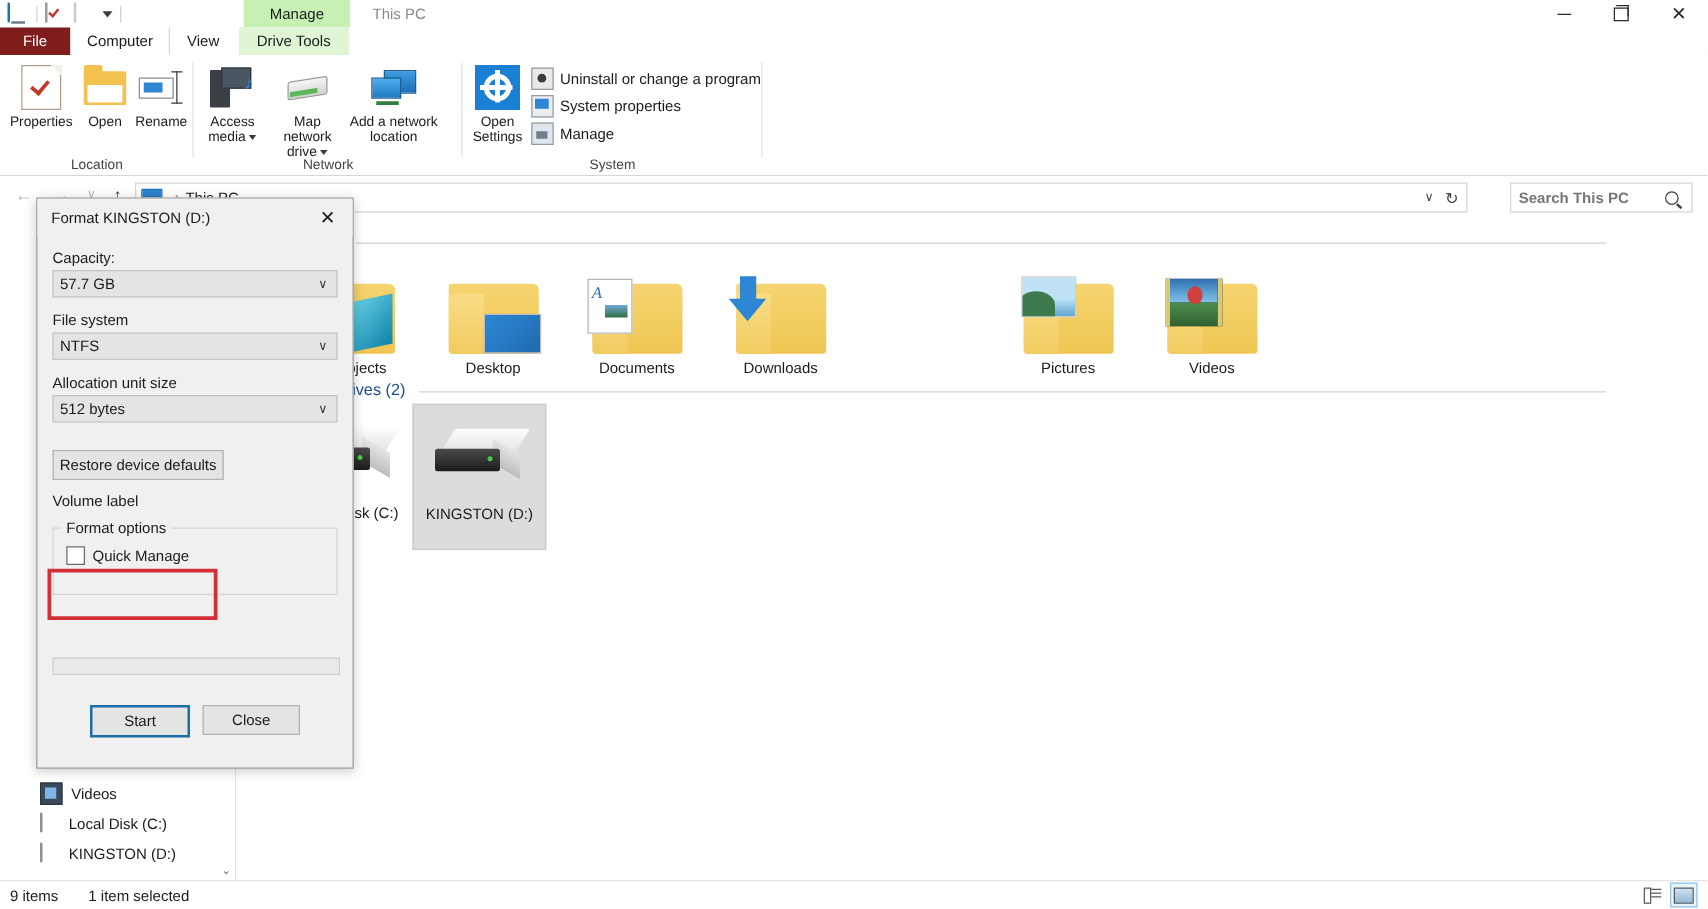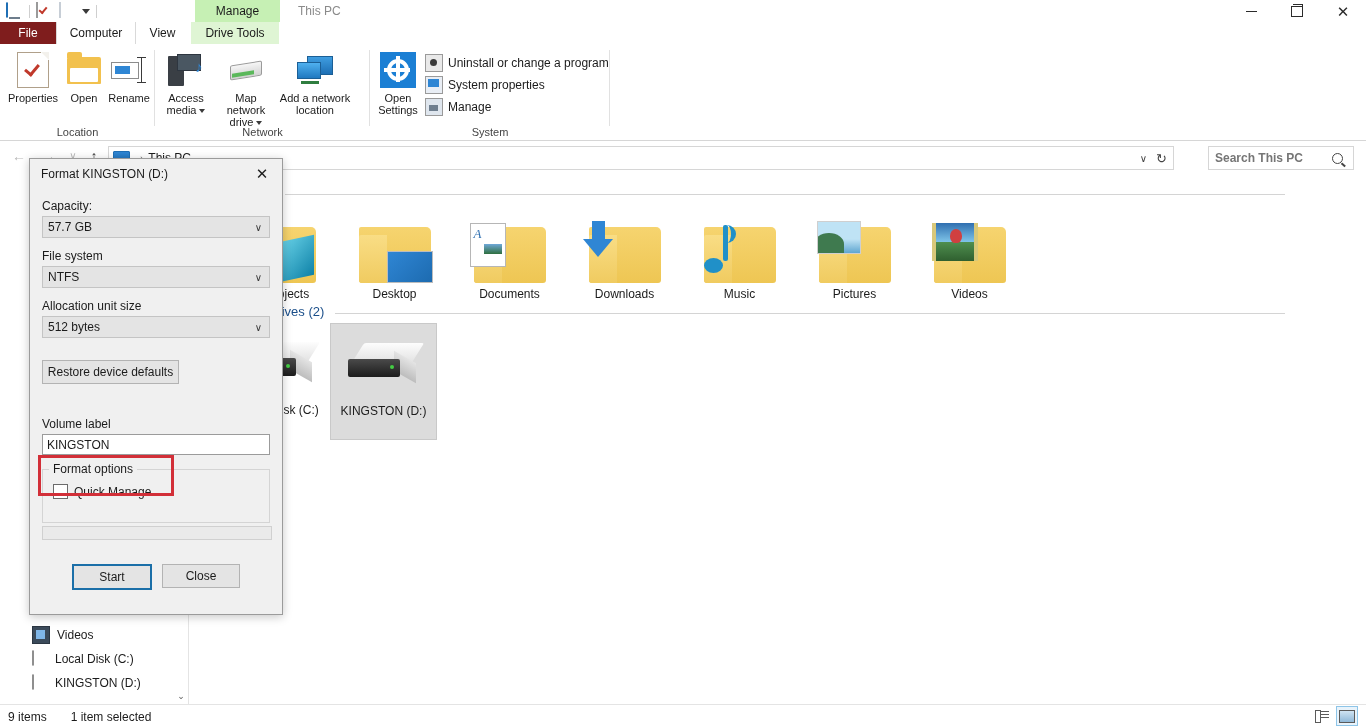--- a/index.html
+++ b/index.html
@@ -396,34 +396,20 @@
             <div class="front"></div>
           <div class="ov ov-dl" style="right:6px;bottom:6px;">
               <span class="shaft"></span>
               <span class="head"></span>
             </div>
         </div>
       </div>
       <div class="tlabel">Downloads</div>
     </div>
 
-    <div class="tile" style="left:498px;top:32px;">
-      <div class="ticon">
-        <div class="fold">
-            <div class="back"></div>
-            <div class="front"></div>
-          <div class="ov ov-music" style="right:2px;bottom:2px;">
-              <span class="stem"></span>
-              <span class="fl"></span>
-              <span class="hd"></span>
-            </div>
-        </div>
-      </div>
-      <div class="tlabel">Music</div>
-    </div>
 
     <div class="tile" style="left:613px;top:32px;">
       <div class="ticon">
         <div class="fold">
             <div class="back"></div>
             <div class="front"></div>
             <div class="ov ov-pic" style="right:2px;bottom:6px;"></div>
           </div>
       </div>
       <div class="tlabel">Pictures</div>
@@ -507,24 +493,21 @@
     </div>
 
     <div class="fl-label" style="margin-top:11px;">Allocation unit size</div>
     <div class="combo">
       <span>512 bytes</span>
       <span class="cv">∨</span>
     </div>
 
     <div class="btn" style="margin-top:22px;width:135px;">Restore device defaults</div>
 
-    <div class="fl-label" style="margin-top:33px;">Volume label</div>
-    <div class="txtin">
-      <span>KINGSTON</span>
-    </div>
+    <div class="fl-label" style="margin-top:10px;">Volume label</div>
 
     <div class="fieldset">
       <span class="fs-legend">Format options</span>
       <div class="cbrow">
         <span class="cbox"></span>
         <span class="cblabel">Quick Manage</span>
       </div>
     </div>
   </div>
 

